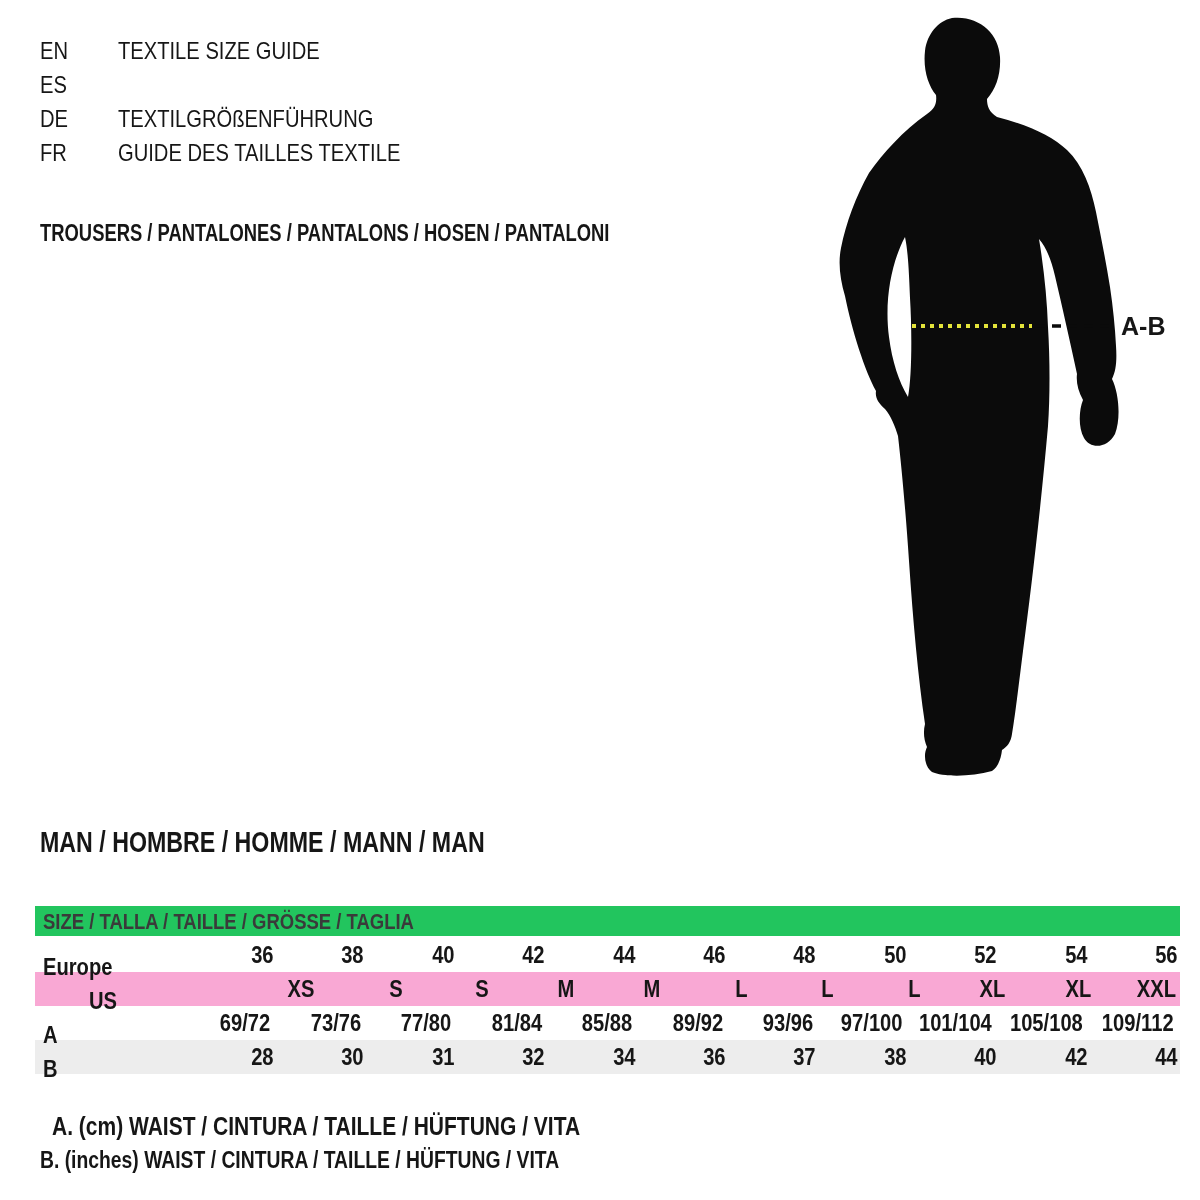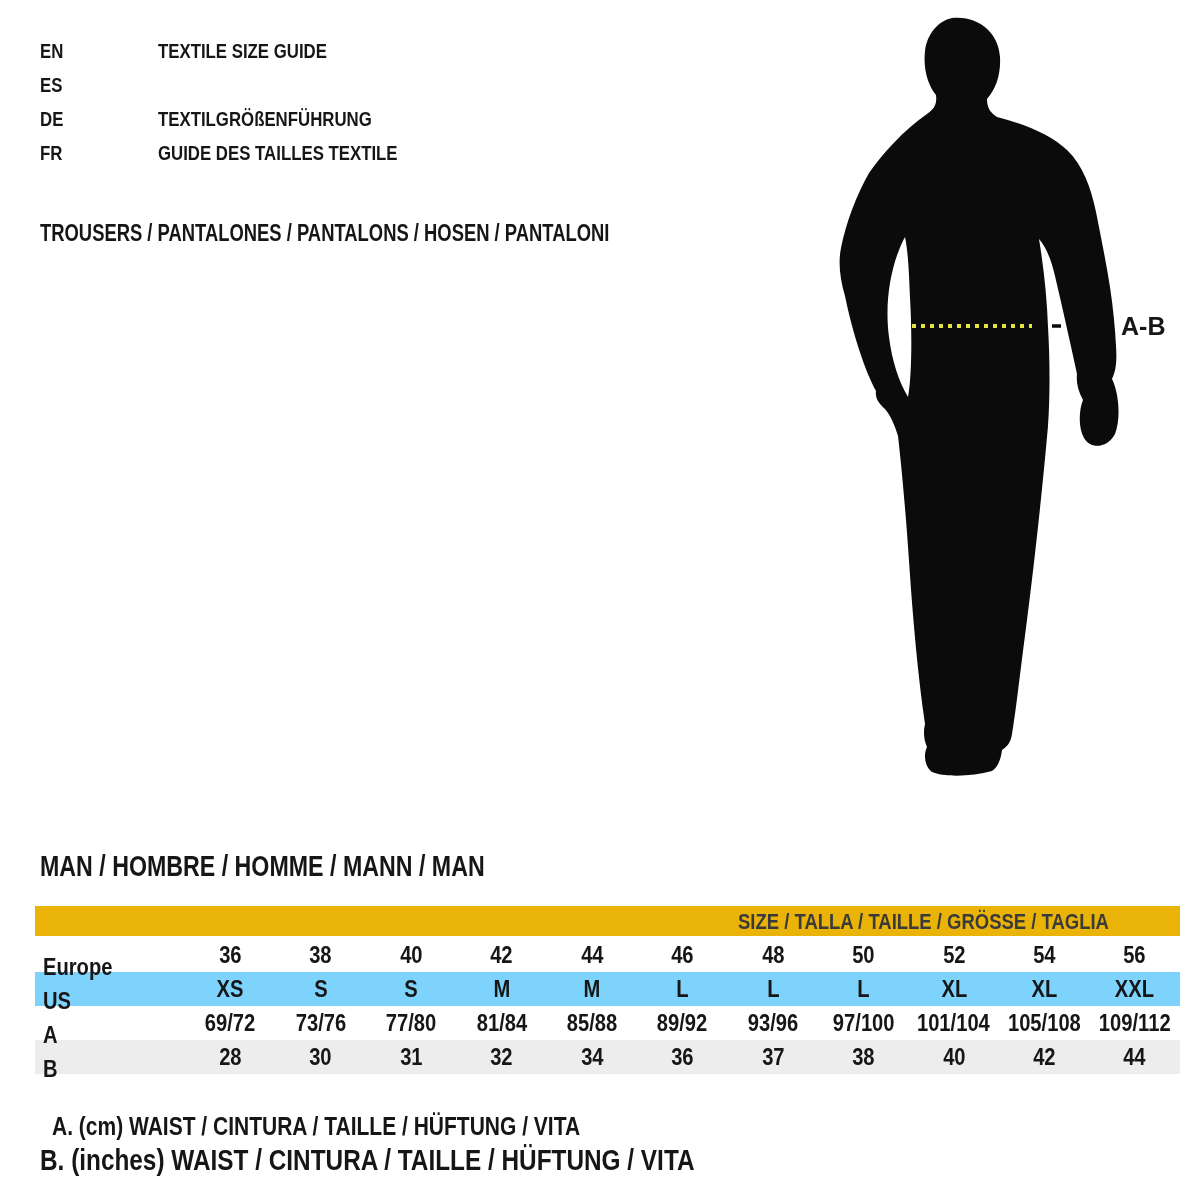--- a/index.html
+++ b/index.html
@@ -6,50 +6,50 @@
   body{
     width:1200px;height:1200px;position:relative;background:#ffffff;
     font-family:"Liberation Sans",sans-serif;color:#161616;overflow:hidden;
     -webkit-font-smoothing:antialiased;
   }
   .cond{display:inline-block;transform:scaleX(0.84);transform-origin:0 50%;white-space:nowrap;}
   .condC{display:inline-block;transform:scaleX(0.84);transform-origin:50% 50%;white-space:nowrap;}
 
   
   .lang-block{position:absolute;left:40px;top:34px;}
-  .lang-row{display:flex;height:34px;line-height:34px;font-size:20px;font-weight:bold;gap:40px;}
+  .lang-row{display:flex;height:34px;line-height:34px;font-size:24px;font-weight:normal;}
   .lang-code{width:78px;flex:0 0 78px;}
 
   
   .category{position:absolute;left:40px;top:216px;height:34px;line-height:34px;
     font-size:23px;font-weight:bold;}
   .category .cond{transform:scaleX(0.80);}
 
   
   .figure-svg{position:absolute;left:0;top:0;width:1200px;height:1200px;}
 
   
-  .man-title{position:absolute;left:40px;top:851px;height:30px;line-height:30px;
+  .man-title{position:absolute;left:40px;top:827px;height:30px;line-height:30px;
     font-size:29px;font-weight:bold;}
   .man-title .cond{transform:scaleX(0.80);}
 
   
   .size-table{position:absolute;left:35px;top:906px;width:1145px;}
   .st-header{height:30px;line-height:31px;padding-left:8px;font-size:22px;
     font-weight:bold;color:#3a3a3a;margin-bottom:2px;}
   .st-row{display:grid;grid-template-columns:150px repeat(11,1fr);
     height:34px;line-height:34px;font-size:24px;font-weight:bold;}
   .st-row .lbl{text-align:left;padding-left:8px;margin-top:12px;}
-  .st-row .val{text-align:center;}
+  .st-row .val{text-align:right;}
 
   
   .legend-a{position:absolute;left:52px;top:1111px;height:30px;line-height:30px;
     font-size:25px;font-weight:bold;}
   .legend-b{position:absolute;left:40px;top:1145px;height:30px;line-height:30px;
-    font-size:29px;font-weight:bold;text-align:center;}
+    font-size:23px;font-weight:bold;text-align:center;}
 </style>
 </head>
 <body>
 
 <div class="lang-block">
   <div class="lang-row">
     <span class="lang-code"><span class="cond">EN</span></span>
     <span><span class="cond">TEXTILE SIZE GUIDE</span></span>
   </div>
   <div class="lang-row">
@@ -117,40 +117,40 @@
   <line x1="912" y1="326" x2="1032" y2="326" stroke="#e4e43a" stroke-width="4" stroke-dasharray="4 5"></line>
   <line x1="1036" y1="326" x2="1114" y2="326" stroke="#0b0b0b" stroke-width="3.5" stroke-dasharray="9 7"></line>
   <text x="1121" y="335" font-size="25" font-weight="bold" font-family="Liberation Sans, sans-serif" fill="#161616">A-B</text>
 </svg>
 
 <div class="man-title">
   <span class="cond">MAN / HOMBRE / HOMME / MANN / MAN</span>
 </div>
 
 <div class="size-table">
-  <div class="st-header" style="background:#eab308;text-align:right;">
+  <div class="st-header" style="background:#22c55e;">
     <span class="cond">SIZE / TALLA / TAILLE / GRÖSSE / TAGLIA</span>
   </div>
 
   <div class="st-row">
     <div class="lbl"><span class="cond">Europe</span></div>
     <div class="val"><span class="condC">36</span></div>
     <div class="val"><span class="condC">38</span></div>
     <div class="val"><span class="condC">40</span></div>
     <div class="val"><span class="condC">42</span></div>
     <div class="val"><span class="condC">44</span></div>
     <div class="val"><span class="condC">46</span></div>
     <div class="val"><span class="condC">48</span></div>
     <div class="val"><span class="condC">50</span></div>
     <div class="val"><span class="condC">52</span></div>
     <div class="val"><span class="condC">54</span></div>
     <div class="val"><span class="condC">56</span></div>
   </div>
 
-  <div class="st-row" style="background:#7dd3fc;">
+  <div class="st-row" style="background:#f9a8d4;padding-left:46px;">
     <div class="lbl"><span class="cond">US</span></div>
     <div class="val"><span class="condC">XS</span></div>
     <div class="val"><span class="condC">S</span></div>
     <div class="val"><span class="condC">S</span></div>
     <div class="val"><span class="condC">M</span></div>
     <div class="val"><span class="condC">M</span></div>
     <div class="val"><span class="condC">L</span></div>
     <div class="val"><span class="condC">L</span></div>
     <div class="val"><span class="condC">L</span></div>
     <div class="val"><span class="condC">XL</span></div>

